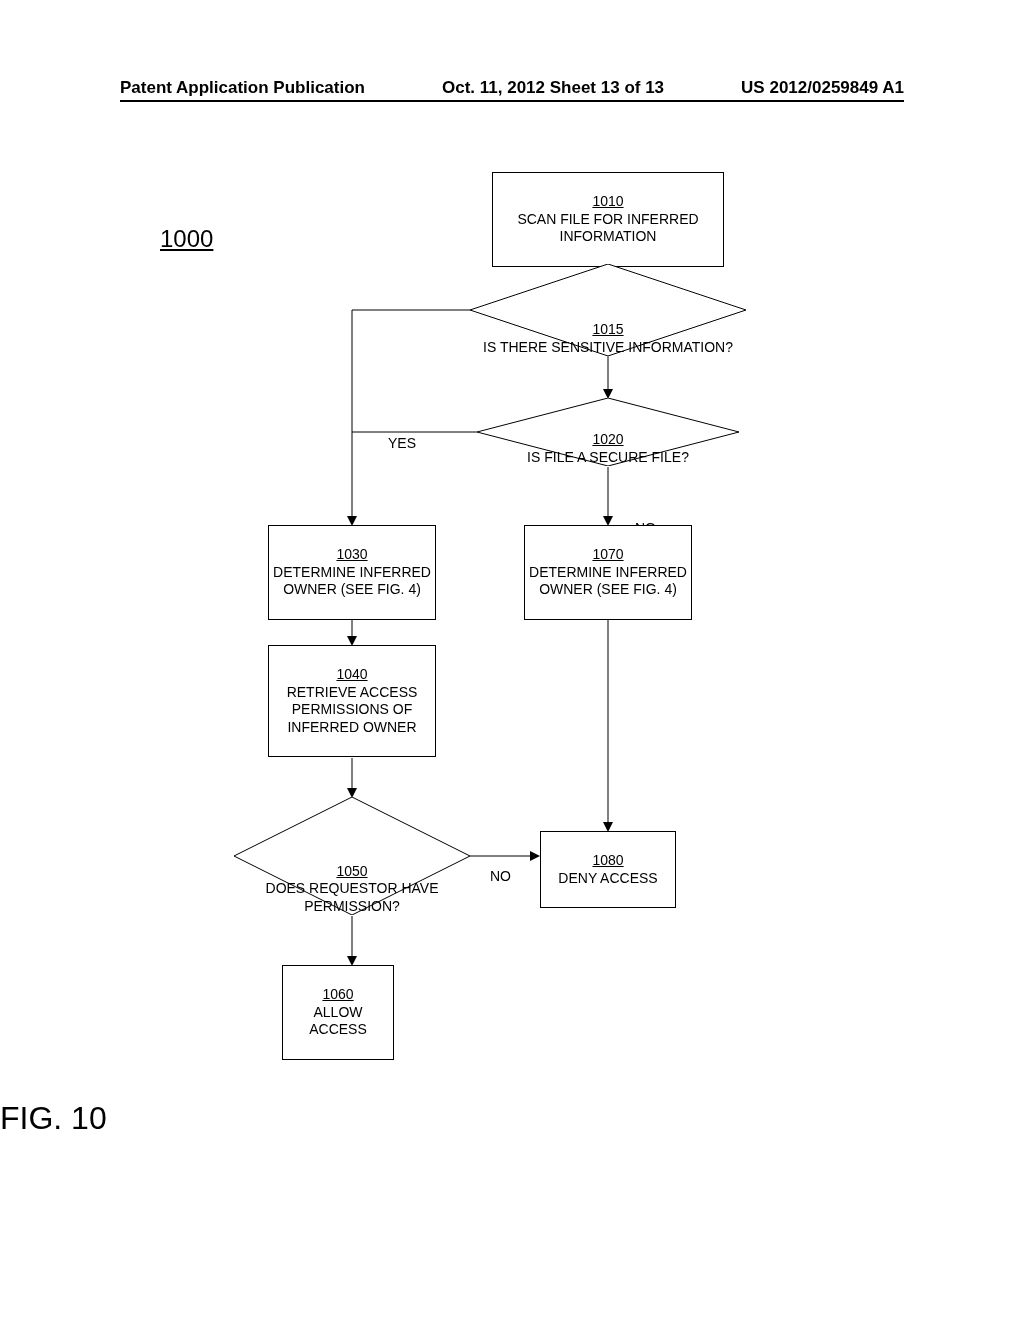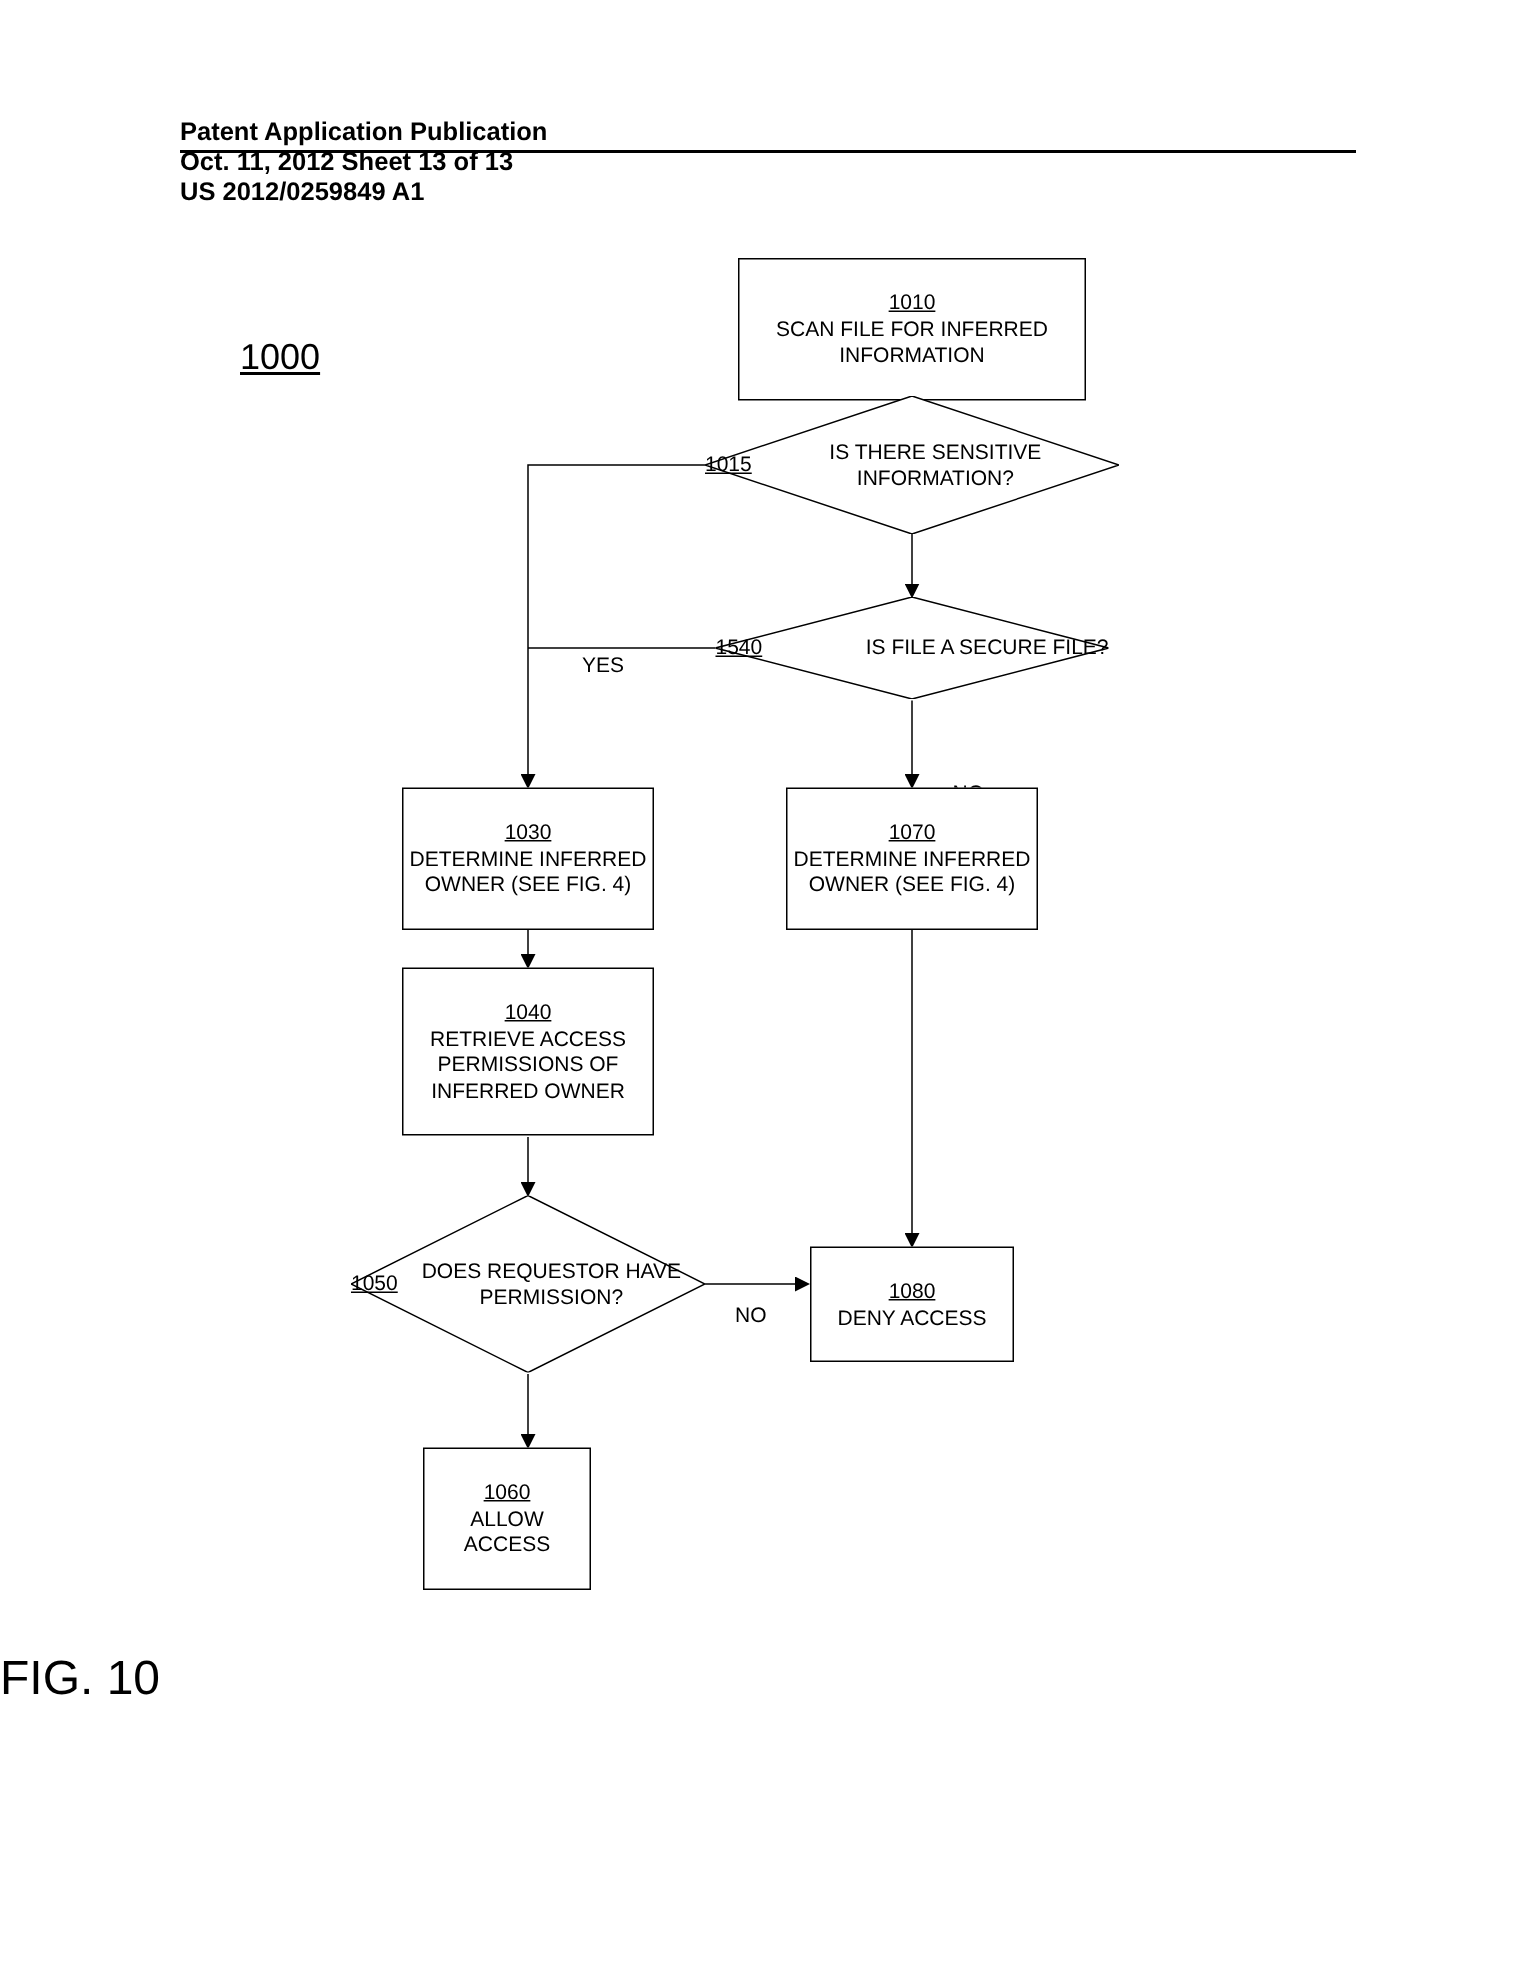--- a/index.html
+++ b/index.html
@@ -18,21 +18,20 @@
   }
   .header {
     position: absolute;
     top: 78px;
     left: 120px;
     right: 120px;
     display: flex;
     justify-content: space-between;
     font-size: 17px;
     font-weight: bold;
-    flex-direction: column;
   }
   .header-rule {
     position: absolute;
     top: 100px;
     left: 120px;
     right: 120px;
     height: 2px;
     background: #000;
   }
   .fig-title {
@@ -69,22 +68,23 @@
   }
   .diamond {
     position: absolute;
     width: 100%;
     height: 100%;
   }
   .diamond-text {
     position: absolute;
     left: 0; right: 0; top: 0; bottom: 0;
     display: flex;
+    flex-direction: column;
     align-items: center;
-    justify-content: space-between;
+    justify-content: flex-end;
     font-size: 14px;
     line-height: 1.25;
     text-align:center;
   }
   .edge-label {
     position: absolute;
     font-size: 14px;
     margin-top: 40px;
   }
 </style>
@@ -144,21 +144,21 @@
       <span class="ref">1015</span>
       <span>IS THERE SENSITIVE INFORMATION?</span>
     </div>
   </div>
 
   <div class="diamond-wrap" style="left:477px; top:398px; width:262px; height:68px;">
     <svg width="262" height="68" class="diamond">
         <polygon points="131,0 262,34 131,68 0,34" fill="#fff" stroke="#000"></polygon>
       </svg>
     <div class="diamond-text">
-      <span class="ref">1540</span>
+      <span class="ref">1020</span>
       <span>IS FILE A SECURE FILE?</span>
     </div>
   </div>
   <div class="edge-label" style="left:388px; top:395px;">YES</div>
   <div class="edge-label" style="left:635px; top:480px;">NO</div>
 
   <div class="box" style="left:268px; top:525px; width:168px;">
     <span class="ref">1030</span><br>
     <span>DETERMINE INFERRED OWNER (SEE FIG. 4)</span>
   </div>

